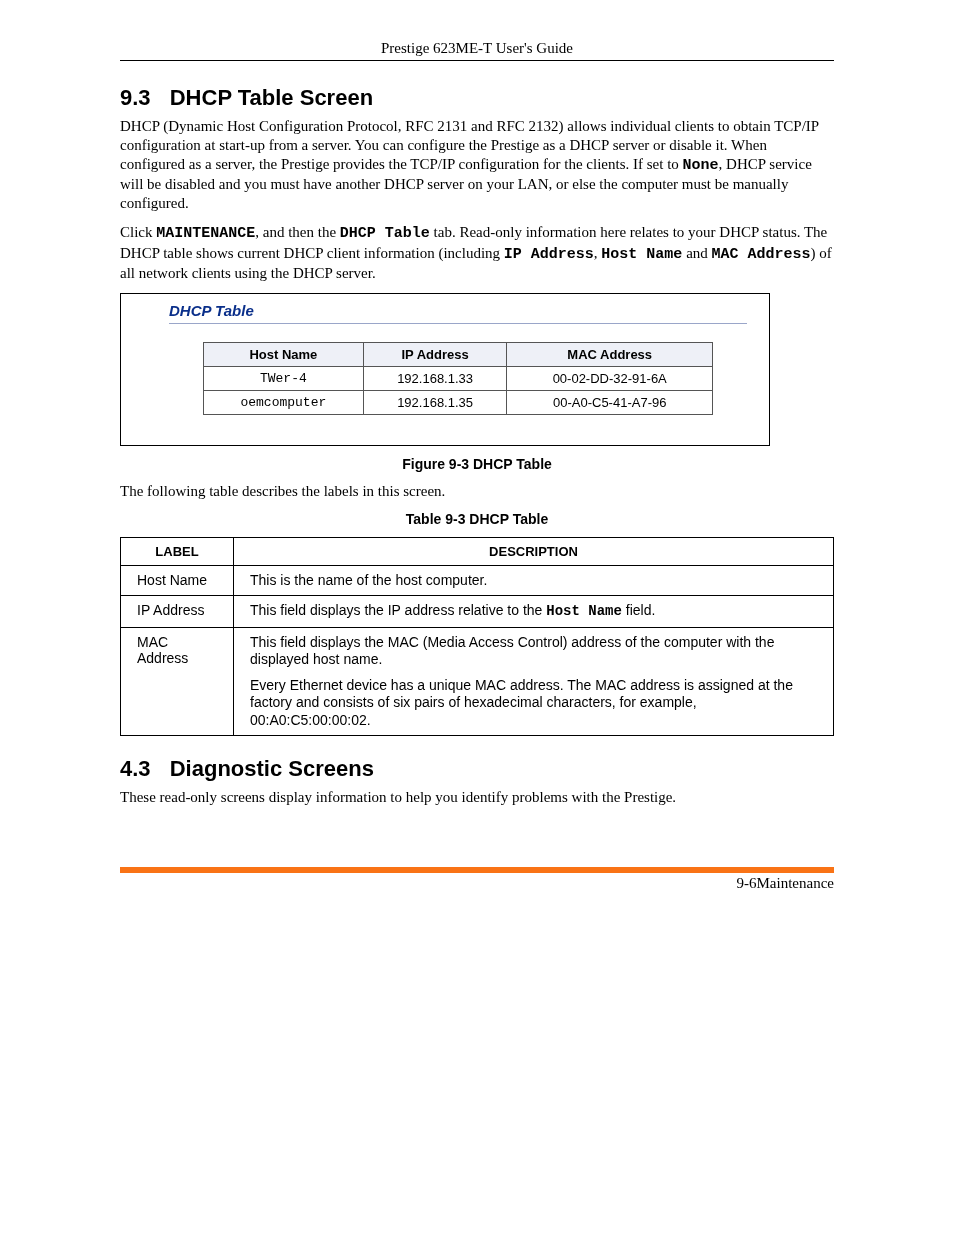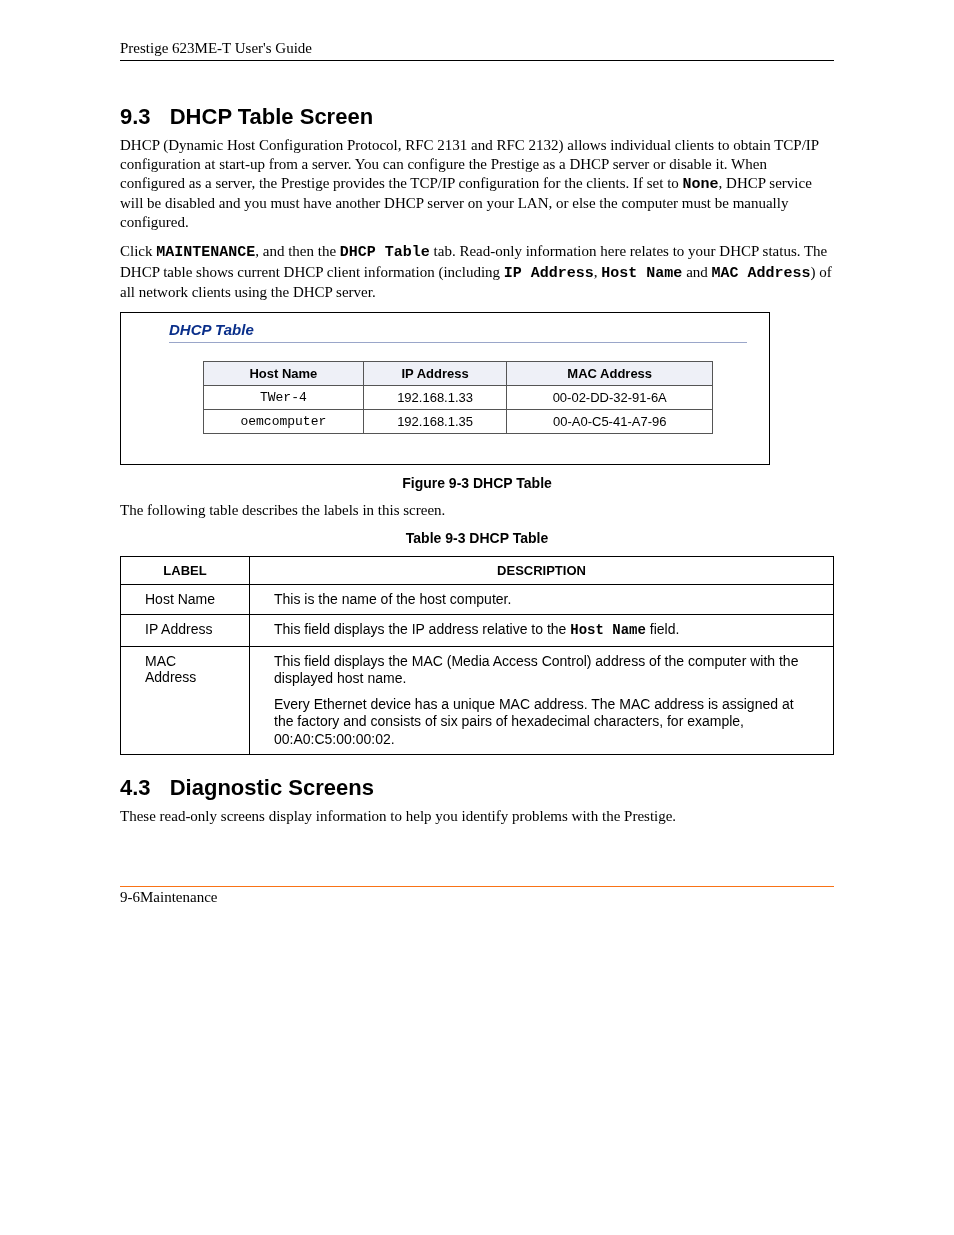--- a/index.html
+++ b/index.html
@@ -9,21 +9,22 @@
     background: #fff;
     margin: 0;
     padding: 40px 120px 40px 120px;
     width: 954px;
     box-sizing: border-box;
   }
   .header-bar {
     font-size: 15px;
     border-bottom: 1px solid #000;
     padding-bottom: 3px;
-    margin-bottom: 43px;
+    margin-bottom: 24px;
+    text-align: center;
   }
   h2 {
     font-family: Arial, Helvetica, sans-serif;
     font-size: 22px;
     font-weight: bold;
     margin: 0 0 6px 0;
   }
   h2 .secnum { display: inline-block; margin-right: 13px; }
   p { margin: 6px 0 10px 0; line-height: 1.25; }
   .bold { font-weight: bold; font-family: Liberation Mono, monospace; }
@@ -75,36 +76,36 @@
   
   .desc-table {
     border-collapse: collapse;
     width: 100%;
     font-family: Arial, Helvetica, sans-serif;
     font-size: 14px;
     margin-bottom: 20px;
   }
   .desc-table th, .desc-table td {
     border: 1px solid #000;
-    padding: 6px 24px;
+    padding: 6px 16px;
     vertical-align: top;
     text-align: left;
   }
   .desc-table th { text-align: center; font-weight: bold; font-size: 13px; }
   .desc-table td.label-col { width: 80px; }
   .desc-table p { margin: 0 0 8px 0; font-family: Arial, Helvetica, sans-serif; }
   .desc-table p:last-child { margin-bottom: 0; }
 
   .footer-bar {
-    border-top: 1px solid #f97316;
+    border-top: 6px solid #f97316;
     margin-top: 60px;
     padding-top: 2px;
     font-size: 15px;
     display: flex;
-    justify-content: flex-start;
+    justify-content: flex-end;
   }
 </style>
 </head>
 <body>
 
 <div class="header-bar">
   <span>Prestige 623ME-T User's Guide</span>
 </div>
 
 <h2>

